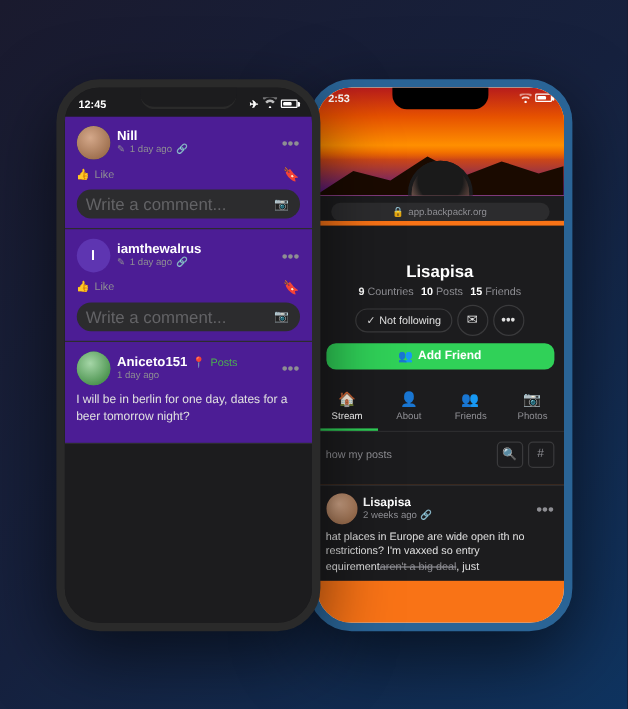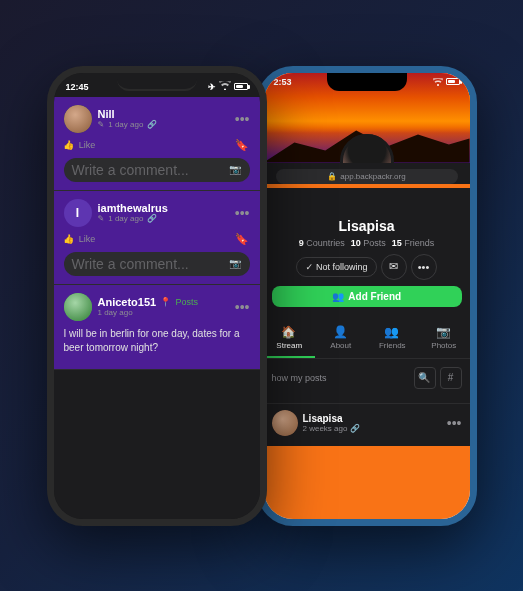--- a/index.html
+++ b/index.html
@@ -746,17 +746,20 @@
             <div>
               <div style="font-size:10px;font-weight:600;color:#fff;">Lisapisa</div>
               <div style="font-size:8px;color:#8e8e93;display:flex;gap:3px;">
                 <span>2 weeks ago</span>
                 <span>🔗</span>
               </div>
             </div>
           </div>
           <span class="three-dots">•••</span>
         </div>
+        <div class="right-post-text">
+          <span>hat places in Europe are wide open ith no restrictions? I'm vaxxed so entry equirement</span><span class="strikethrough">aren't a big deal</span><span>, just</span>
+        </div>
       </div>
 
     </div>
   </div>
 </div>
 
 </body></html>

